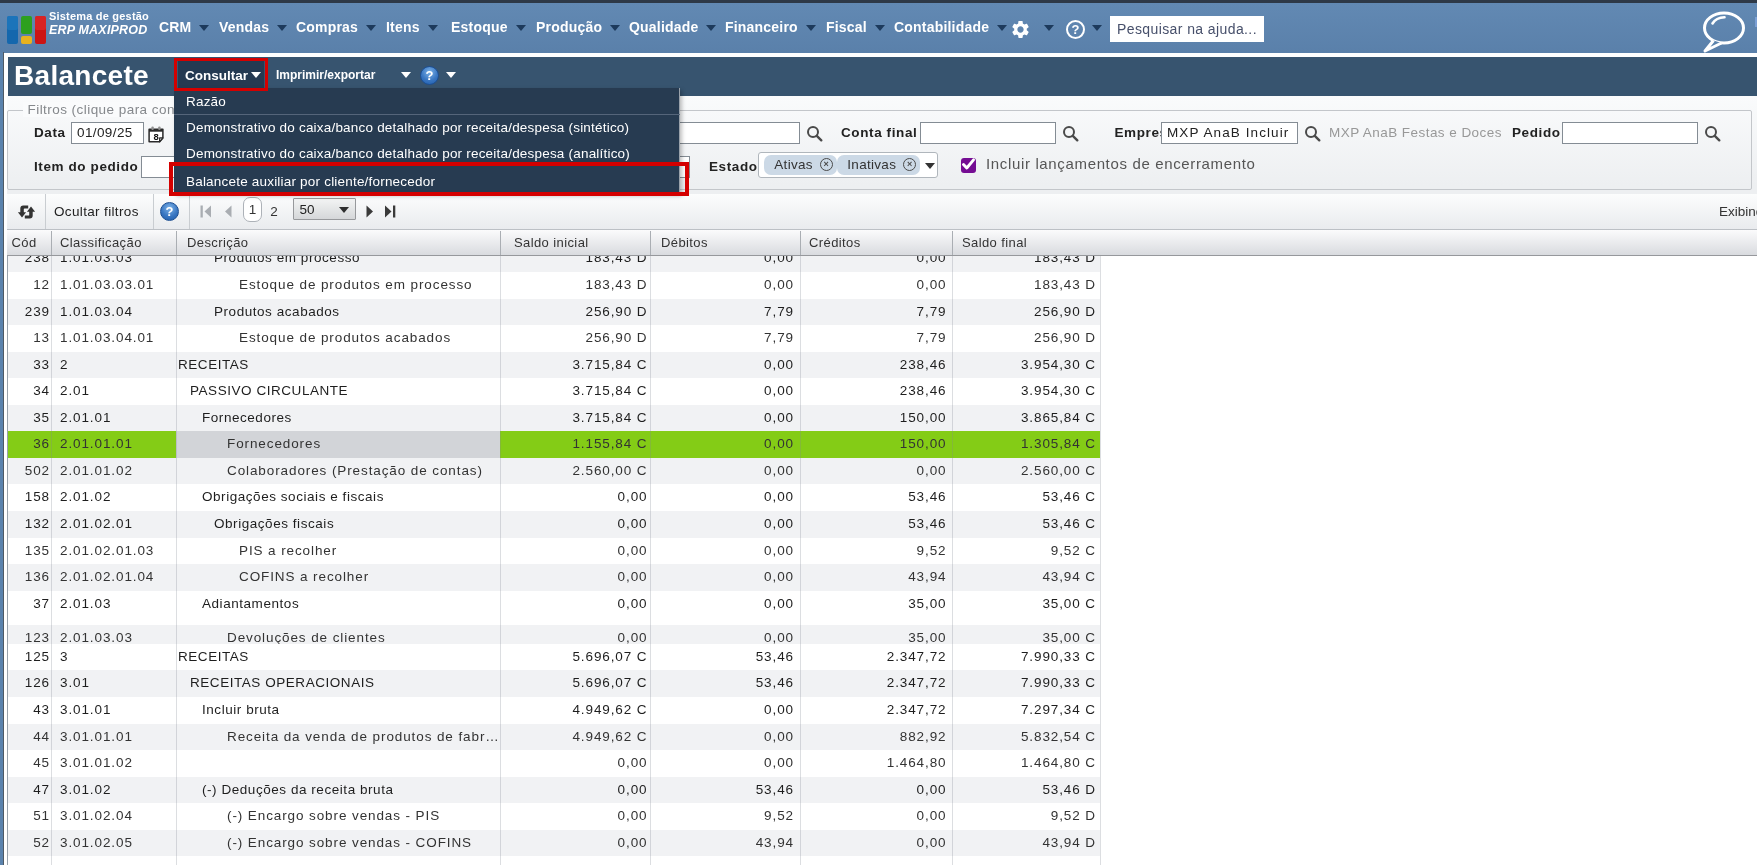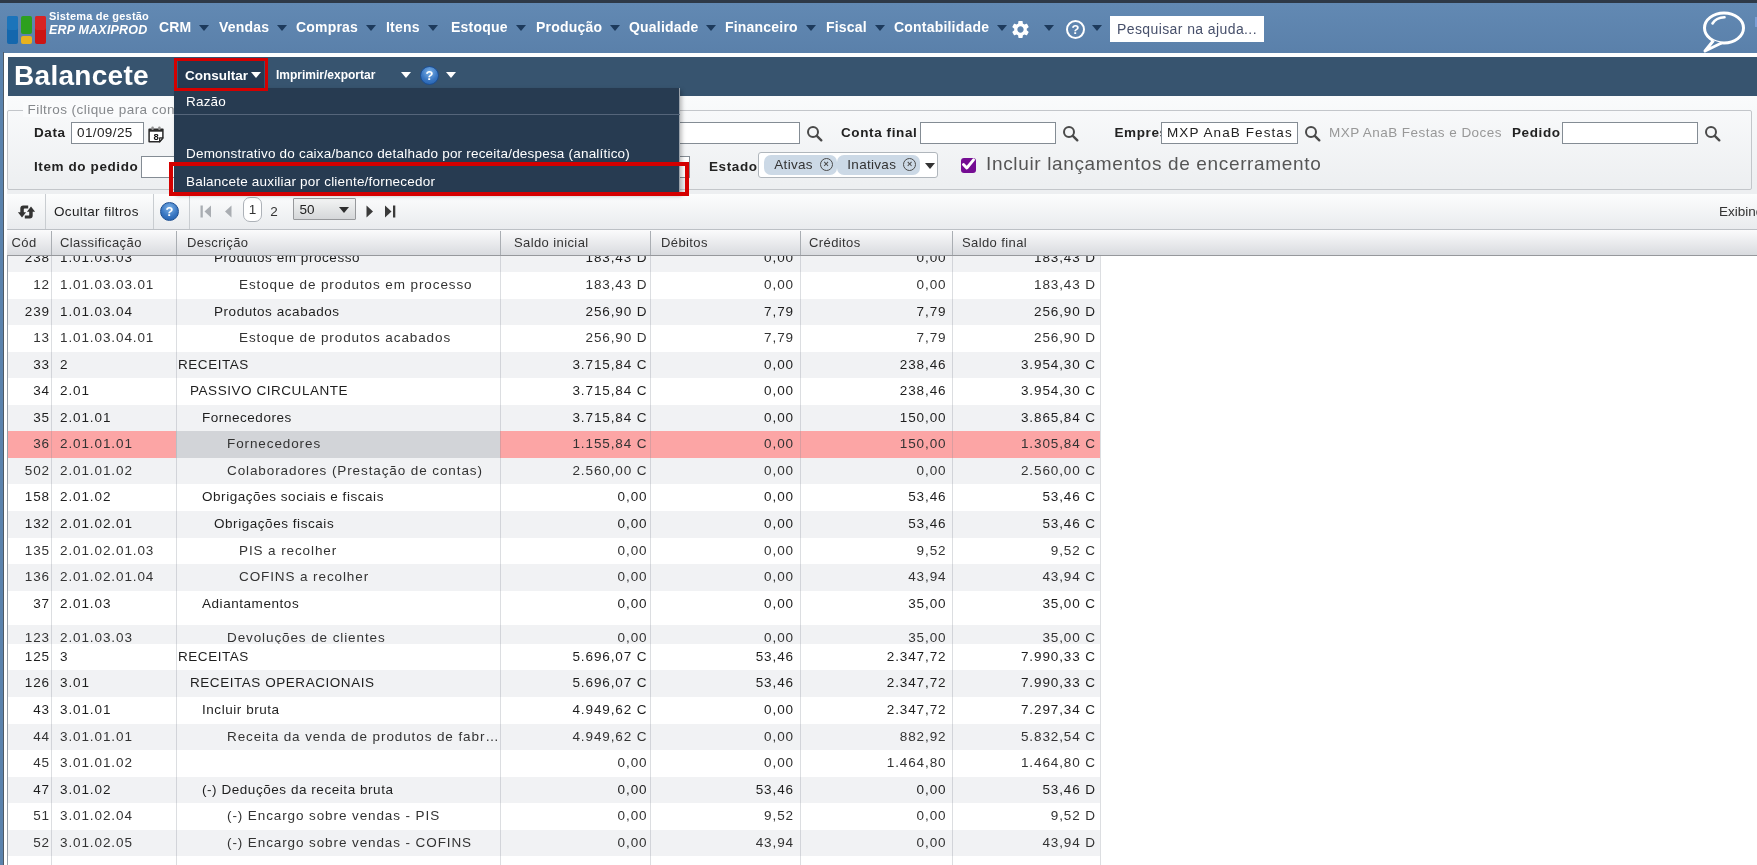--- a/index.html
+++ b/index.html
@@ -49,21 +49,21 @@
  border:1px solid #b0b6bc;border-radius:3px}
 .chip{position:absolute;top:2.5px;height:20px;background:#ccd9e6;border-radius:7px;
  font-size:13.5px;letter-spacing:.3px;color:#333;line-height:20px;padding:0 24px 0 10px}
 .chipx{position:absolute;right:4px;top:3px;width:13px;height:13px;border:1.4px solid #4a4a4a;
  border-radius:50%;color:#4a4a4a;font-size:9px;line-height:11px;text-align:center;font-weight:bold}
 #chiptri{position:absolute;left:166px;top:10px;width:0;height:0;border-left:5.5px solid transparent;
  border-right:5.5px solid transparent;border-top:6.5px solid #333}
 
 #cbx{position:absolute;left:957px;top:62px;width:15px;height:15px;background:#750d93;border-radius:3px}
 #cbx svg{position:absolute;left:1.5px;top:0.5px}
-#cbxlabel{position:absolute;left:982.5px;top:57px;height:22px;line-height:22px;color:#555;font-size:19px;letter-spacing:.65px}
+#cbxlabel{position:absolute;left:982.5px;top:57px;height:22px;line-height:22px;color:#555;font-size:15px;letter-spacing:.65px}
 
 #toolbar{position:absolute;left:3.5px;top:194px;width:1753.5px;height:35.5px;
  background:linear-gradient(#fcfdfd,#e9ebee);border-bottom:1px solid #bcc0c5}
 .tsep{position:absolute;top:0;width:1px;height:35px;background:#c9cdd1}
 #tb-ocultar{position:absolute;left:50.5px;top:0;height:35px;line-height:35px;font-size:13.5px;letter-spacing:.35px;color:#222}
 #pg1{position:absolute;left:239.5px;top:3px;width:19px;height:25px;background:#fff;
  border:1px solid #adb2b8;border-radius:7px;text-align:center;line-height:24px;font-size:13.5px;color:#333}
 #pg2{position:absolute;left:263.5px;top:0;width:14px;height:35px;line-height:35px;text-align:center;font-size:13.5px;color:#333}
 #select50{position:absolute;left:289.9px;top:3.7px;width:62.5px;height:22px;
  background:linear-gradient(#f3f4f4,#d5d7d9);border:1px solid #97999c;border-radius:1px}
@@ -78,21 +78,21 @@
 #thead span{position:absolute;top:0;height:25px;line-height:25px;font-size:13px;color:#333;letter-spacing:.4px}
 .hvsep{position:absolute;top:1px;width:1px;height:24px;background:#aaaeb3}
 
 #rowsclip{position:absolute;left:3.5px;top:256px;width:1753.5px;height:609px;overflow:hidden;background:#fff}
 .row{position:absolute;left:3.7px;width:1092.8px;height:26.565px;font-size:13.5px;letter-spacing:.9px;color:#333}
 .row span{position:absolute;top:0;height:26.565px;line-height:26.565px;white-space:nowrap}
 .rb{font-weight:normal;color:#1e1e1e}
 .rb .c3{letter-spacing:.55px}
 .rw{background:#fff}
 .rg{background:#f1f2f4}
-.rhl{background:#fca5a5}
+.rhl{background:#84cc16}
 .hl1{position:absolute;left:168.8px;top:0;width:324px;height:26.565px;background:#d2d4d8}
 .c1{left:0;width:42.8px;text-align:right}
 .c2{left:52.8px}
 .nn{text-align:right}
 .n1{left:492.8px;width:147.5px}
 .n2{left:643.8px;width:143px}
 .n3{left:793.8px;width:145.5px}
 .n4{left:945.8px;width:143px}
 .vsep{position:absolute;top:0;width:1px;height:609px;background:rgba(130,136,146,.28)}
 
@@ -177,21 +177,21 @@
       <circle cx="7" cy="7" r="5" fill="none" stroke="#4a4a4a" stroke-width="2"></circle>
       <line x1="10.8" y1="10.8" x2="15.3" y2="15.3" stroke="#4a4a4a" stroke-width="2.4" stroke-linecap="round"></line>
     </svg>
   <div class="flabel" style="left:837.5px;top:26.5px">Conta final</div>
   <div class="finput" style="left:916.5px;top:26.5px;width:136px"></div>
   <svg class="mag" style="left:1058.5px;top:29px" viewBox="0 0 17 17">
       <circle cx="7" cy="7" r="5" fill="none" stroke="#4a4a4a" stroke-width="2"></circle>
       <line x1="10.8" y1="10.8" x2="15.3" y2="15.3" stroke="#4a4a4a" stroke-width="2.4" stroke-linecap="round"></line>
     </svg>
   <div class="flabel" style="left:1111px;top:26.5px">Empresa</div>
-  <div class="finput" style="left:1157.5px;top:26.5px;width:137px">MXP AnaB Festas</div>
+  <div class="finput" style="left:1157.5px;top:26.5px;width:137px">MXP AnaB Incluir</div>
   <svg class="mag" style="left:1300.5px;top:29px" viewBox="0 0 17 17">
       <circle cx="7" cy="7" r="5" fill="none" stroke="#4a4a4a" stroke-width="2"></circle>
       <line x1="10.8" y1="10.8" x2="15.3" y2="15.3" stroke="#4a4a4a" stroke-width="2.4" stroke-linecap="round"></line>
     </svg>
   <div class="gtext" style="left:1325.5px;top:26.5px">MXP AnaB Festas e Doces</div>
   <div class="flabel" style="left:1508.5px;top:26.5px">Pedido</div>
   <div class="finput" style="left:1558.5px;top:26.5px;width:136px"></div>
   <svg class="mag" style="left:1700.5px;top:29px" viewBox="0 0 17 17">
       <circle cx="7" cy="7" r="5" fill="none" stroke="#4a4a4a" stroke-width="2"></circle>
       <line x1="10.8" y1="10.8" x2="15.3" y2="15.3" stroke="#4a4a4a" stroke-width="2.4" stroke-linecap="round"></line>
@@ -479,17 +479,18 @@
     <div class="vsep" style="left:796.5px"></div>
     <div class="vsep" style="left:948.5px"></div>
     <div class="vsep" style="left:1096.5px"></div>
     <div style="position:absolute;left:3.2px;top:0;width:1px;height:609px;background:#99a2ab"></div>
     <div style="position:absolute;left:3.2px;top:0;width:1px;height:609px;background:#99a2ab"></div>
 </div>
 
 <div id="menu">
   <div class="item" style="top:3px;line-height:22px">Razão</div>
   <div id="menusep"></div>
+  <div class="item" style="top:26.5px;line-height:26px">Demonstrativo do caixa/banco detalhado por receita/despesa (sintético)</div>
   <div class="item" style="top:52.5px;line-height:26px">Demonstrativo do caixa/banco detalhado por receita/despesa (analítico)</div>
   <div class="item" style="top:81px;line-height:26px">Balancete auxiliar por cliente/fornecedor</div>
 </div>
 <div class="redbox" style="left:174px;top:57.5px;width:94px;height:33.5px;border-width:3.5px"></div>
 <div class="redbox" style="left:169px;top:162px;width:520px;height:34px"></div>
 
 </body></html>

